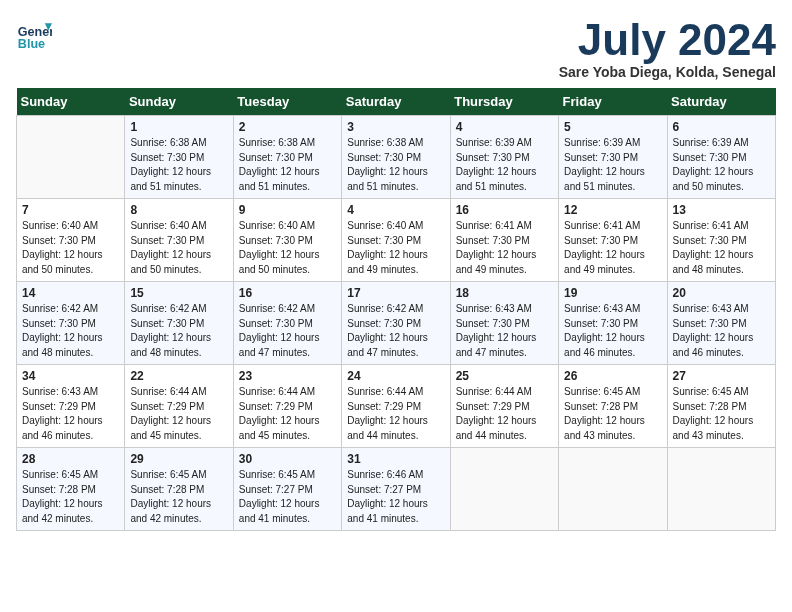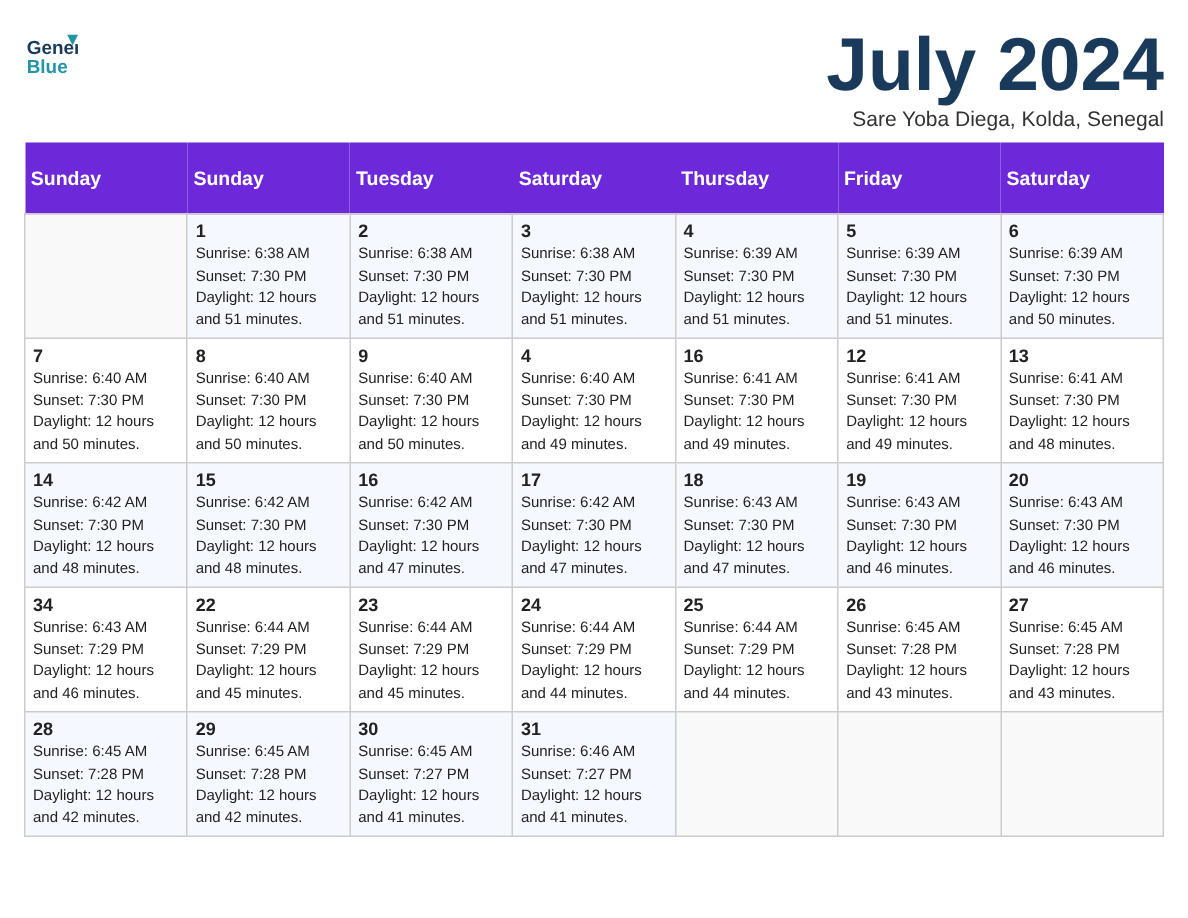--- a/index.html
+++ b/index.html
@@ -22,39 +22,39 @@
       gap: 4px;
     }
     .logo-icon {
       width: 36px;
       height: 36px;
     }
     .title-block {
       text-align: right;
     }
     .month-title {
-      font-size: 50px;
+      font-size: 44px;
       font-weight: bold;
       color: #1a3a5c;
       line-height: 1.1;
     }
     .location {
       font-size: 14px;
       color: #333;
-      font-weight: normal;
+      font-weight: bold;
     }
     table {
       width: 100%;
       border-collapse: collapse;
       font-size: 10.5px;
     }
     thead tr th {
-      background: #6d28d9;
+      background: #14532d;
       color: #fff;
-      padding: 16px 4px;
+      padding: 6px 4px;
       text-align: left;
       font-size: 13px;
       font-weight: bold;
     }
     tbody tr td {
       border: 1px solid #ccc;
       vertical-align: top;
       padding: 4px 5px;
       min-height: 80px;
       width: calc(100% / 7);

